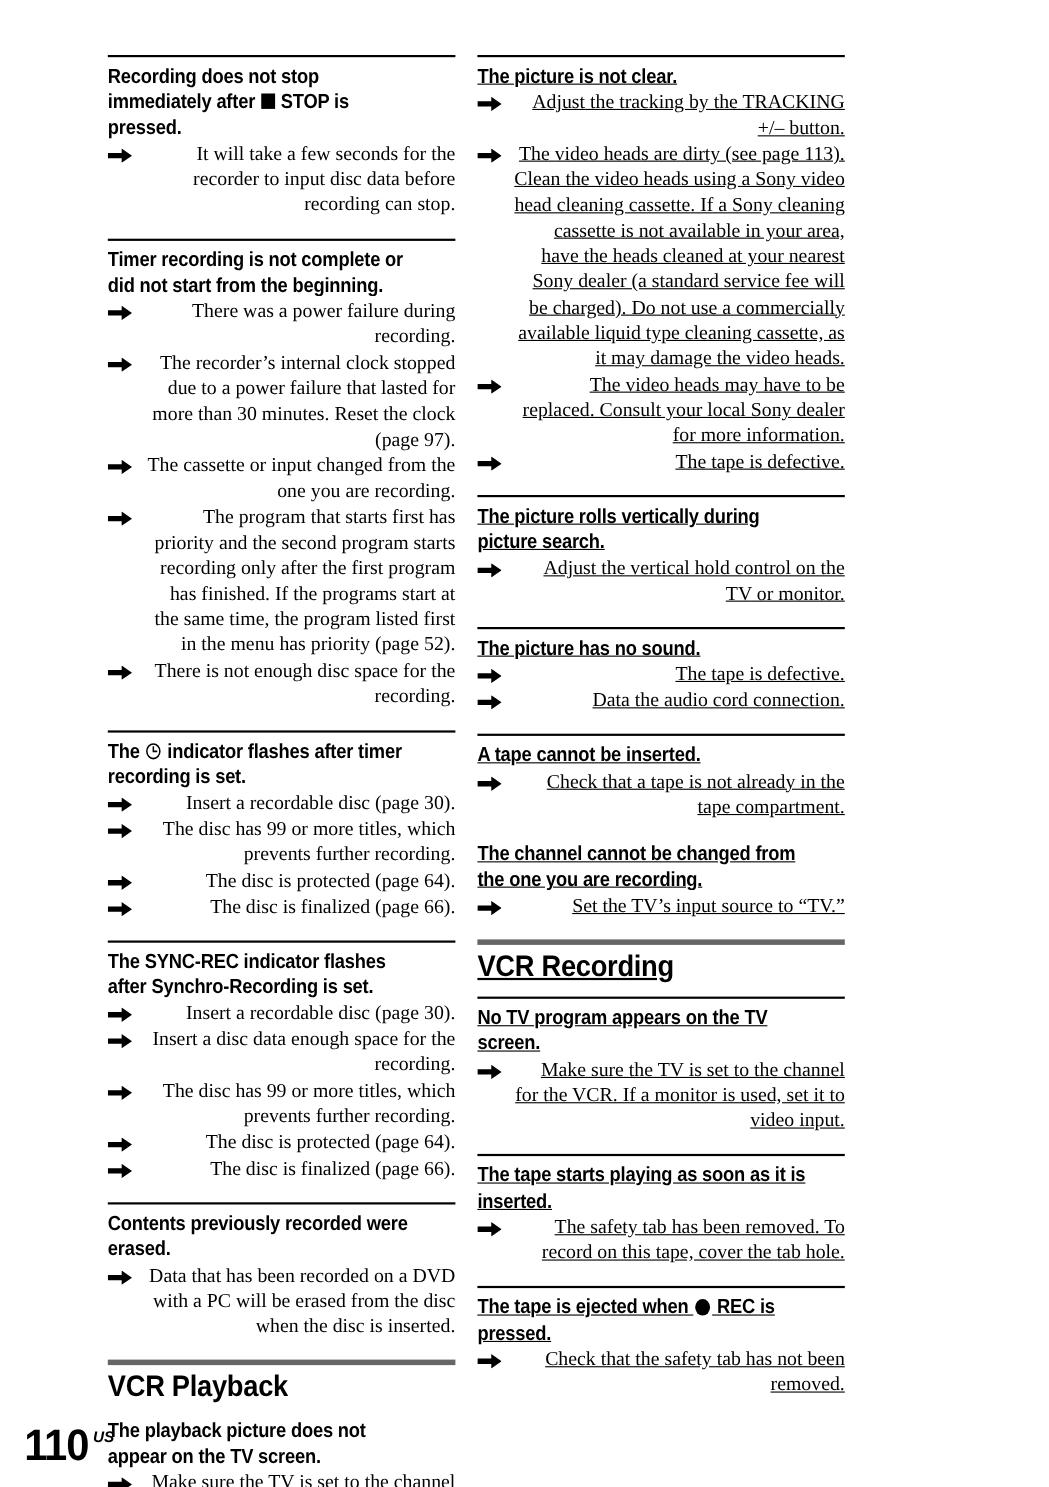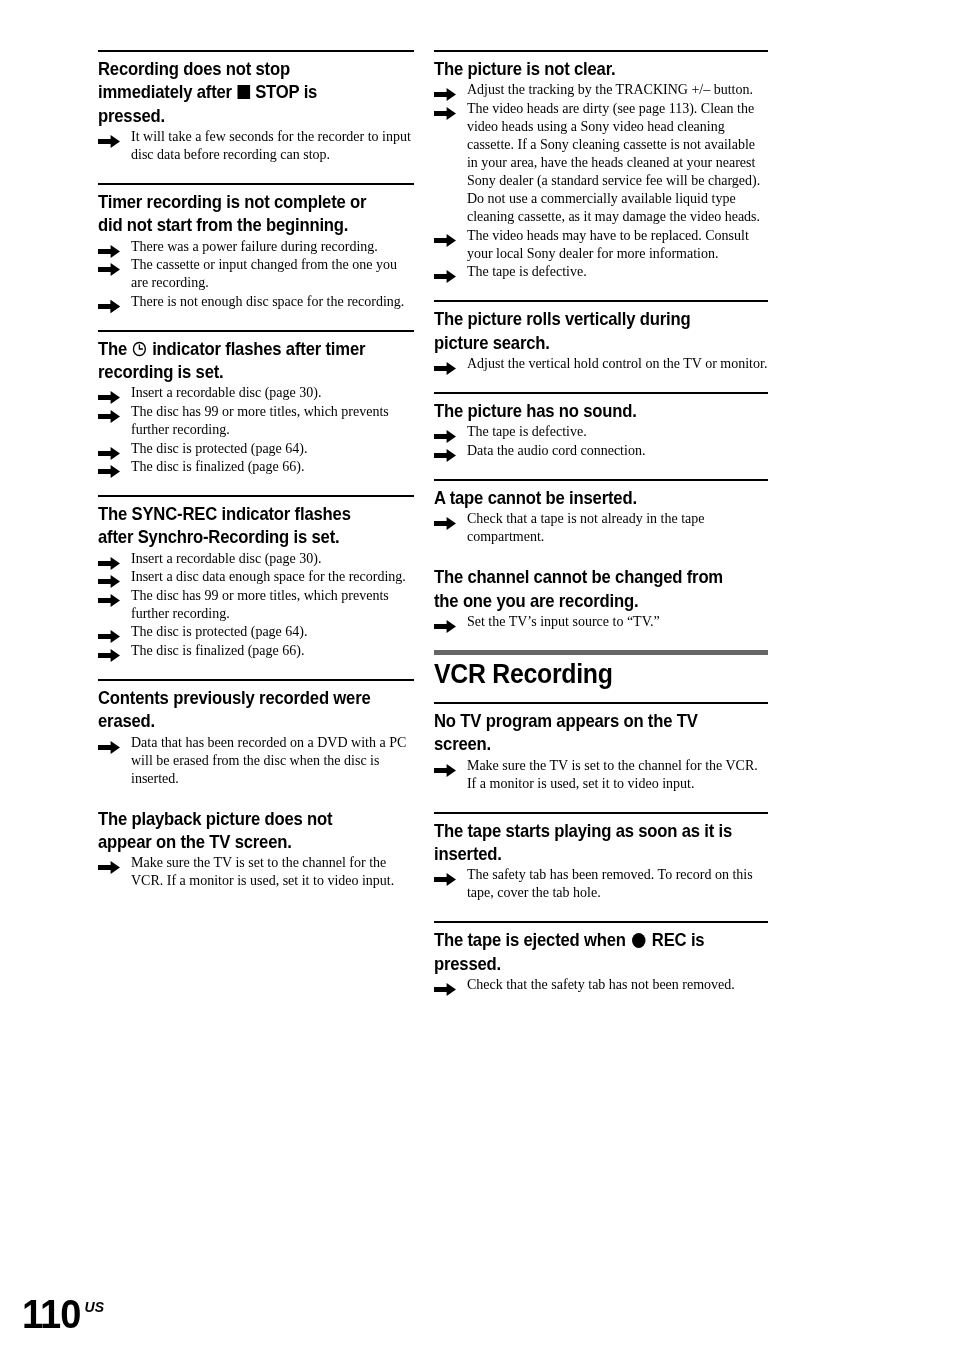--- a/index.html
+++ b/index.html
@@ -28,20 +28,21 @@
   .col {
     box-sizing: border-box;
   }
   .col-left {
     width: 478px;
     padding: 50px 12px 0 82px;
   }
   .col-right {
     width: 476px;
     padding: 50px 62px 0 8px;
+    text-decoration: underline;
   }
 
   
   .rule-thin {
     height: 0;
     border-top: 2px solid #000000;
     margin: 0 0 5px 0;
   }
   .rule-section {
     height: 5px;
@@ -81,24 +82,24 @@
 
   
   ul.bullets {
     list-style: none;
     margin: 0;
     padding: 0;
   }
   ul.bullets li {
     position: relative;
     padding-left: 33px;
-    font-size: 14px;
+    font-size: 18px;
     line-height: 1.29;
     margin: 0 0 0.5px 0;
-    text-align: left;
+    text-align: right;
   }
   ul.bullets li .arrow {
     position: absolute;
     left: 0;
     top: 0px;
     width: 26px;
     display: inline-block;
     line-height: 1.29;
     font-size: 17px;
     font-family: "DejaVu Sans", sans-serif;
@@ -181,26 +182,31 @@
           <ul class="bullets">
             <li><span class="arrow">
                 <svg width="22" height="13" viewBox="0 0 22 13" xmlns="http://www.w3.org/2000/svg">
                   <path d="M0 4.1 H12.6 V0 L22 6.5 L12.6 13 V8.9 H0 Z" fill="#000"></path>
                 </svg>
               </span><span>There was a power failure during recording.</span></li>
             <li><span class="arrow">
                 <svg width="22" height="13" viewBox="0 0 22 13" xmlns="http://www.w3.org/2000/svg">
                   <path d="M0 4.1 H12.6 V0 L22 6.5 L12.6 13 V8.9 H0 Z" fill="#000"></path>
                 </svg>
+              </span><span>The recorder’s internal clock stopped due to a power failure that lasted for more than 30 minutes. Reset the clock (page 97).</span></li>
+            <li><span class="arrow">
+                <svg width="22" height="13" viewBox="0 0 22 13" xmlns="http://www.w3.org/2000/svg">
+                  <path d="M0 4.1 H12.6 V0 L22 6.5 L12.6 13 V8.9 H0 Z" fill="#000"></path>
+                </svg>
               </span><span>The cassette or input changed from the one you are recording.</span></li>
             <li><span class="arrow">
                 <svg width="22" height="13" viewBox="0 0 22 13" xmlns="http://www.w3.org/2000/svg">
                   <path d="M0 4.1 H12.6 V0 L22 6.5 L12.6 13 V8.9 H0 Z" fill="#000"></path>
                 </svg>
-              </span></li>
+              </span><span>The program that starts first has priority and the second program starts recording only after the first program has finished. If the programs start at the same time, the program listed first in the menu has priority (page 52).</span></li>
             <li><span class="arrow">
                 <svg width="22" height="13" viewBox="0 0 22 13" xmlns="http://www.w3.org/2000/svg">
                   <path d="M0 4.1 H12.6 V0 L22 6.5 L12.6 13 V8.9 H0 Z" fill="#000"></path>
                 </svg>
               </span><span>There is not enough disc space for the recording.</span></li>
           </ul>
         </div>
         <div class="block">
           <div class="rule-thin"></div>
           <div class="sub-title"><span>The </span><span class="sym-clock"><svg width="16" height="16" viewBox="0 0 16 16" xmlns="http://www.w3.org/2000/svg">
@@ -265,20 +271,24 @@
           <div class="rule-thin"></div>
           <div class="sub-title">Contents previously recorded were erased.</div>
           <ul class="bullets">
             <li><span class="arrow">
                 <svg width="22" height="13" viewBox="0 0 22 13" xmlns="http://www.w3.org/2000/svg">
                   <path d="M0 4.1 H12.6 V0 L22 6.5 L12.6 13 V8.9 H0 Z" fill="#000"></path>
                 </svg>
               </span><span>Data that has been recorded on a DVD with a PC will be erased from the disc when the disc is inserted.</span></li>
           </ul>
         </div>
+        <div class="block block-tight">
+          <div class="rule-section"></div>
+          <div class="section-title">VCR Playback</div>
+        </div>
         <div class="block">
           <div class="sub-title">The playback picture does not appear on the TV screen.</div>
           <ul class="bullets">
             <li><span class="arrow">
                 <svg width="22" height="13" viewBox="0 0 22 13" xmlns="http://www.w3.org/2000/svg">
                   <path d="M0 4.1 H12.6 V0 L22 6.5 L12.6 13 V8.9 H0 Z" fill="#000"></path>
                 </svg>
               </span><span>Make sure the TV is set to the channel for the VCR. If a monitor is used, set it to video input.</span></li>
           </ul>
         </div>

